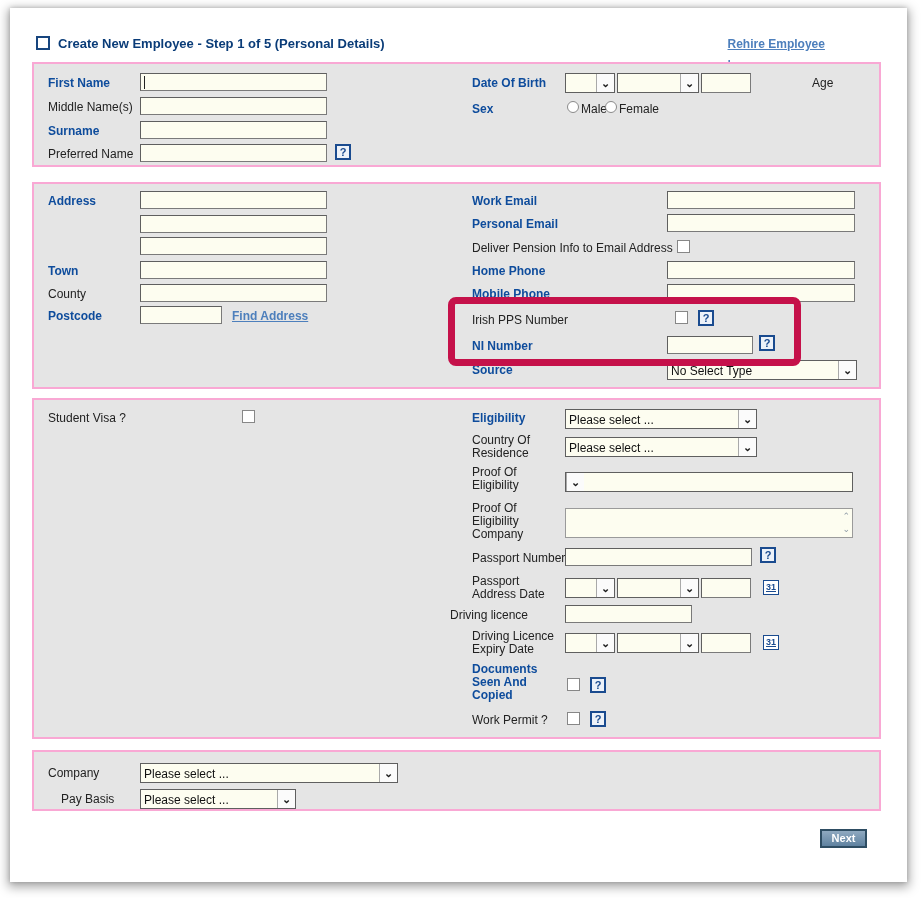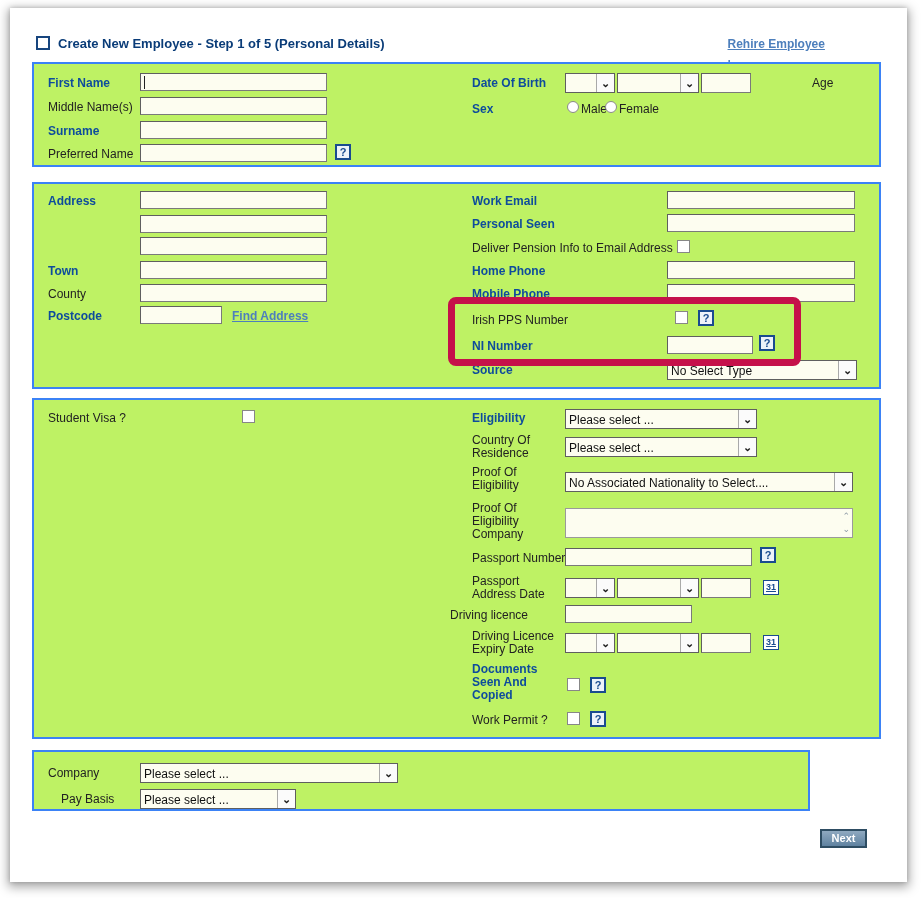--- a/index.html
+++ b/index.html
@@ -5,21 +5,21 @@
   html,body{margin:0;padding:0;}
   body{
     width:924px;height:898px;position:relative;background:#ffffff;
     font-family:"Liberation Sans",sans-serif;overflow:hidden;
     -webkit-font-smoothing:antialiased;
   }
   .card{
     position:absolute;left:10px;top:8px;width:897px;height:874px;background:#fff;
     box-shadow:0 3px 10px 2px rgba(0,0,0,0.35), 0 0 4px rgba(0,0,0,0.18);
   }
-  .fs{position:absolute;border:2px solid #3b82f6;background:#bef264;box-sizing:border-box;}
+  .fs{position:absolute;border:2px solid #f9a8d4;background:#e5e5e5;box-sizing:border-box;}
   .lbl{position:absolute;font-size:12px;color:#222;white-space:nowrap;line-height:13px;}
   .blbl{position:absolute;font-size:12px;font-weight:bold;color:#0E4C9C;white-space:nowrap;line-height:13px;}
   .wrap{white-space:normal;}
   .txt{
     position:absolute;height:18px;box-sizing:border-box;background:#FDFDF0;
     border:1px solid #7a7a7a;border-top-color:#5f5f5f;border-left-color:#5f5f5f;
     font-family:"Liberation Sans",sans-serif;font-size:12px;padding:0 3px;outline:none;color:#111;
   }
   .sel{
     position:absolute;height:20px;box-sizing:border-box;background:#FDFDF0;
@@ -117,21 +117,21 @@
   <span class="lbl" style="left:14px;top:104px">County</span>
   <input class="txt" style="left: 106px; top: 100px; width: 187px;">
 
   <span class="blbl" style="left:14px;top:126px">Postcode</span>
   <input class="txt" style="left: 106px; top: 122px; width: 82px;">
   <span class="link" style="left:198px;top:125px">Find Address</span>
 
   <span class="blbl" style="left:438px;top:11px">Work Email</span>
   <input class="txt" style="left: 633px; top: 7px; width: 188px;">
 
-  <span class="blbl" style="left:438px;top:34px">Personal Seen</span>
+  <span class="blbl" style="left:438px;top:34px">Personal Email</span>
   <input class="txt" style="left: 633px; top: 30px; width: 188px;">
 
   <span class="lbl" style="left:438px;top:58px">Deliver Pension Info to Email Address</span>
   <span class="chk" style="left:643px;top:56px"></span>
 
   <span class="blbl" style="left:438px;top:81px">Home Phone</span>
   <input class="txt" style="left: 633px; top: 77px; width: 188px;">
 
   <span class="blbl" style="left:438px;top:104px">Mobile Phone</span>
   <input class="txt" style="left: 633px; top: 100px; width: 188px;">
@@ -164,21 +164,20 @@
   </div>
 
   <span class="lbl wrap" style="left:438px;top:34px;width:78px">Country Of Residence</span>
   <div class="sel" style="left:531px;top:37px;width:192px">
     <span class="sel-text">Please select ...</span>
     <span class="sel-btn">⌄</span>
   </div>
 
   <span class="lbl wrap" style="left:438px;top:66px;width:68px">Proof Of Eligibility</span>
   <div class="sel" style="left:531px;top:72px;width:288px">
-    <span class="sel-text">No Associated Nationality to Select....</span>
     <span class="sel-btn">⌄</span>
   </div>
 
   <span class="lbl wrap" style="left:438px;top:102px;width:68px">Proof Of Eligibility Company</span>
   <div class="tarea" style="left:531px;top:108px;width:288px;height:30px">
     <span class="scroll-ico" style="top:3px">⌃</span>
     <span class="scroll-ico" style="bottom:3px">⌄</span>
   </div>
 
   <span class="lbl" style="left:438px;top:152px">Passport Number</span>
@@ -214,21 +213,21 @@
 
   <span class="blbl wrap" style="left:438px;top:263px;width:80px">Documents Seen And Copied</span>
   <span class="chk" style="left:533px;top:278px"></span>
   <span class="help" style="left:556px;top:277px">?</span>
 
   <span class="lbl" style="left:438px;top:314px">Work Permit ?</span>
   <span class="chk" style="left:533px;top:312px"></span>
   <span class="help" style="left:556px;top:311px">?</span>
 </div>
 
-<div class="fs" style="left:32px;top:750px;width:778px;height:61px">
+<div class="fs" style="left:32px;top:750px;width:849px;height:61px">
   <span class="lbl" style="left:14px;top:15px">Company</span>
   <div class="sel" style="left:106px;top:11px;width:258px">
     <span class="sel-text">Please select ...</span>
     <span class="sel-btn">⌄</span>
   </div>
 
   <span class="lbl" style="left:27px;top:41px">Pay Basis</span>
   <div class="sel" style="left:106px;top:37px;width:156px">
     <span class="sel-text">Please select ...</span>
     <span class="sel-btn">⌄</span>

